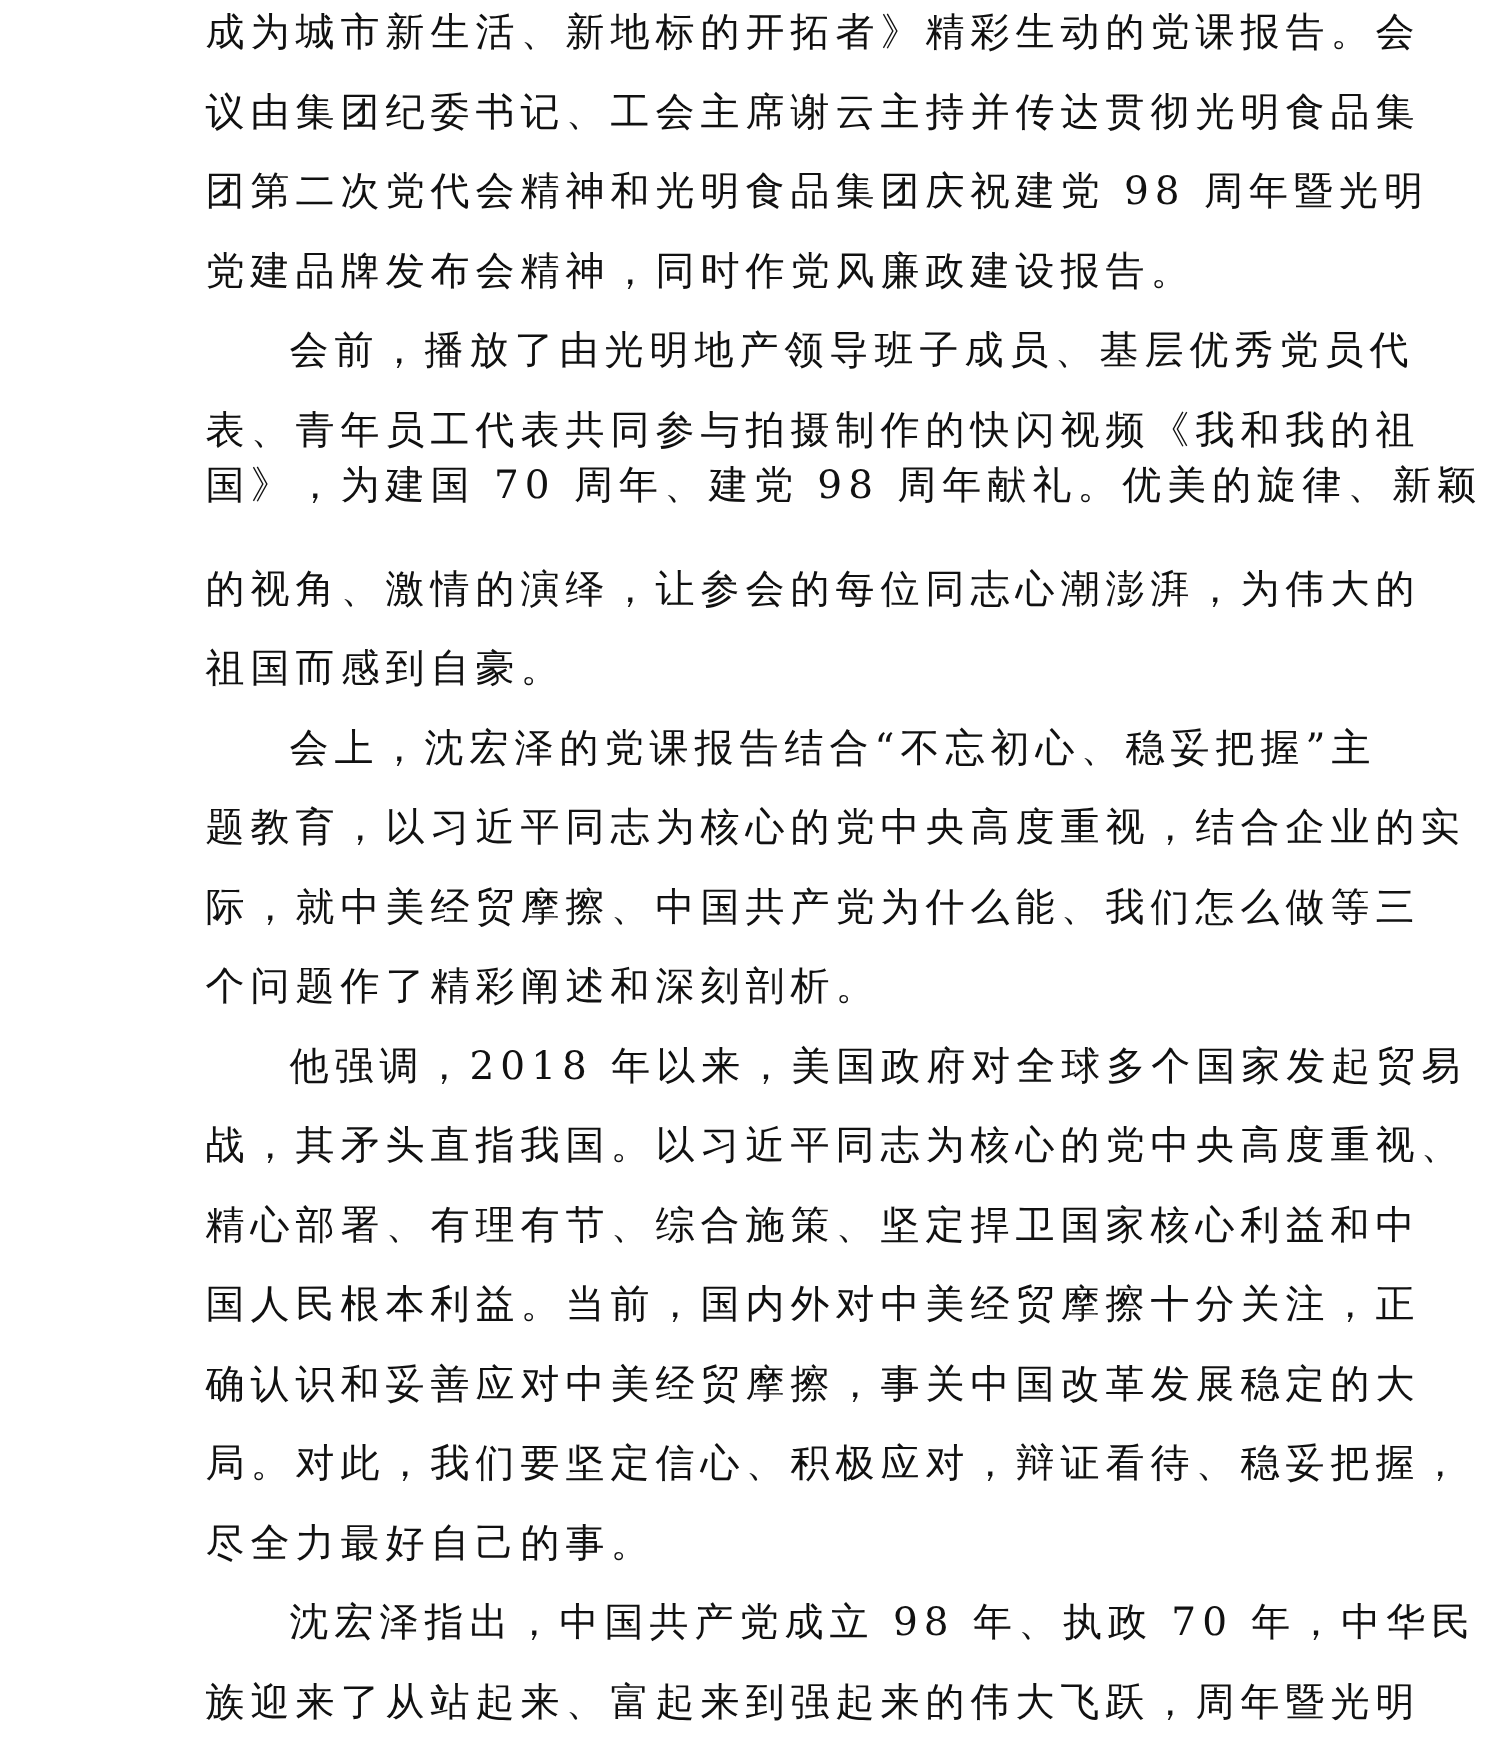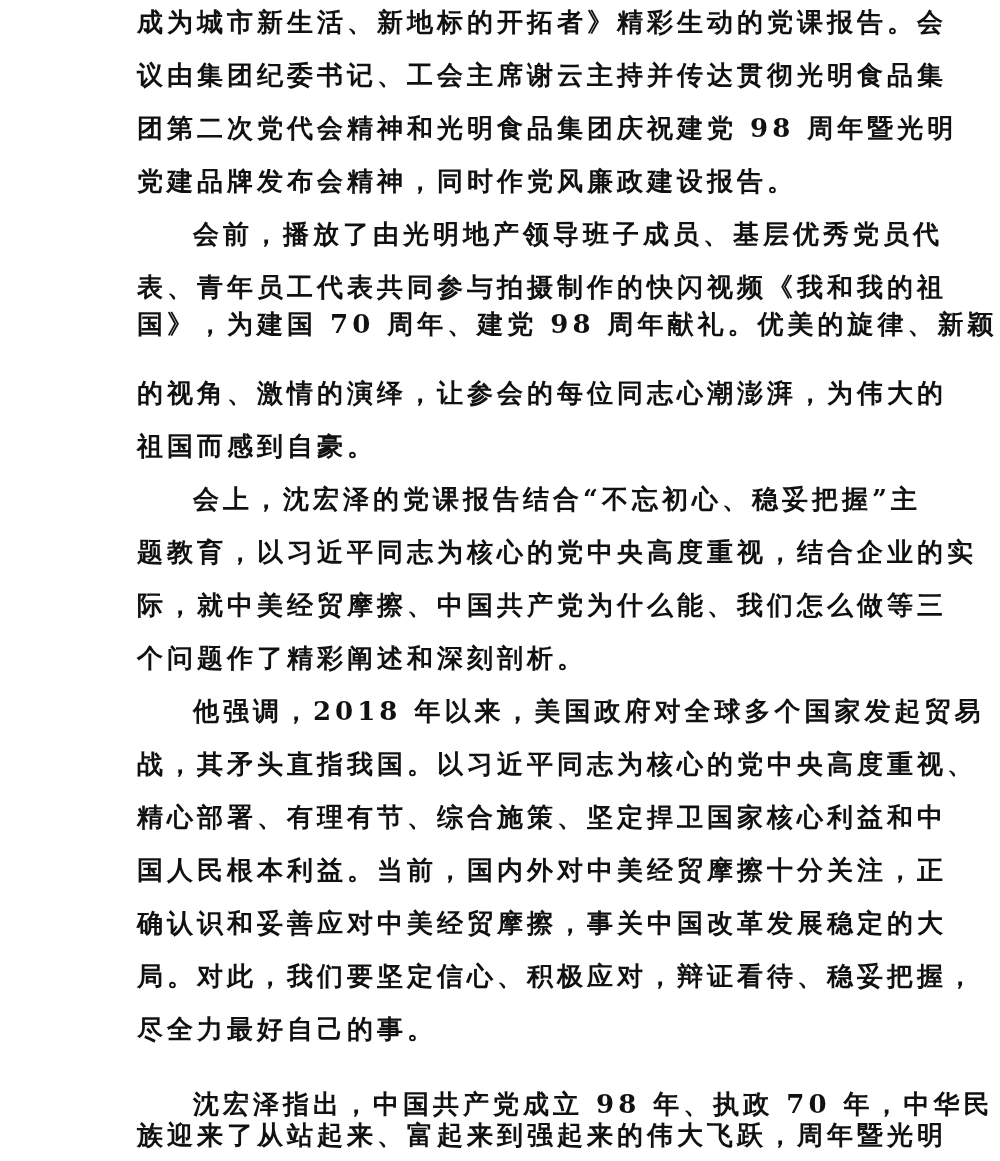--- a/index.html
+++ b/index.html
@@ -11,21 +11,20 @@
     font-size: 26px;
   }
   .line {
     position: absolute; left: 0;
     height: 40px; line-height: 40px;
     white-space: nowrap;
     letter-spacing: 4px;
     width: 730px;
     text-align: justify;
     text-align-last: justify;
-    font-weight: bold;
   }
   .line.last { text-align-last: left; }
   .line.indent { padding-left: 56px; width: 674px; }
 </style>
 </head>
 <body>
 
 <div class="page">
 
   <div>
@@ -54,17 +53,17 @@
     <div class="line indent" style="top:691px">他强调，2018 年以来，美国政府对全球多个国家发起贸易</div>
     <div class="line" style="top:744px">战，其矛头直指我国。以习近平同志为核心的党中央高度重视、</div>
     <div class="line" style="top:797px">精心部署、有理有节、综合施策、坚定捍卫国家核心利益和中</div>
     <div class="line" style="top:850px">国人民根本利益。当前，国内外对中美经贸摩擦十分关注，正</div>
     <div class="line" style="top:903px">确认识和妥善应对中美经贸摩擦，事关中国改革发展稳定的大</div>
     <div class="line" style="top:956px">局。对此，我们要坚定信心、积极应对，辩证看待、稳妥把握，</div>
     <div class="line last" style="top:1009px">尽全力最好自己的事。</div>
   </div>
 
   <div>
-    <div class="line indent" style="top:1084px">沈宏泽指出，中国共产党成立 98 年、执政 70 年，中华民</div>
+    <div class="line indent" style="top:1062px">沈宏泽指出，中国共产党成立 98 年、执政 70 年，中华民</div>
     <div class="line" style="top:1115px">族迎来了从站起来、富起来到强起来的伟大飞跃，周年暨光明</div>
   </div>
 
 </div>
 
 </body></html>

